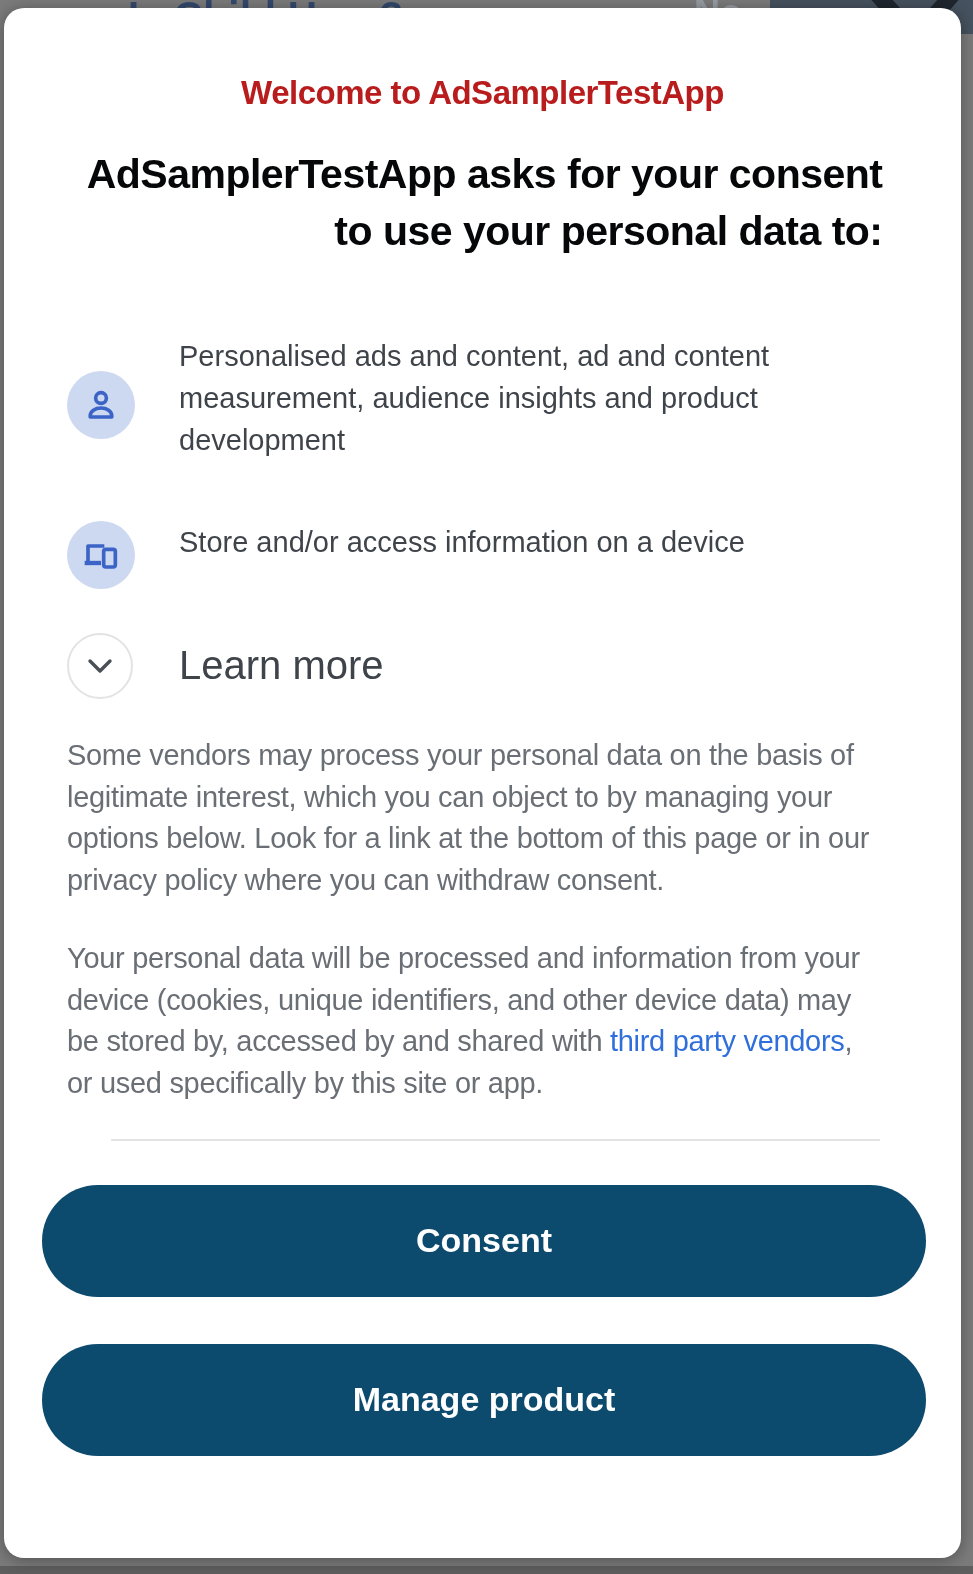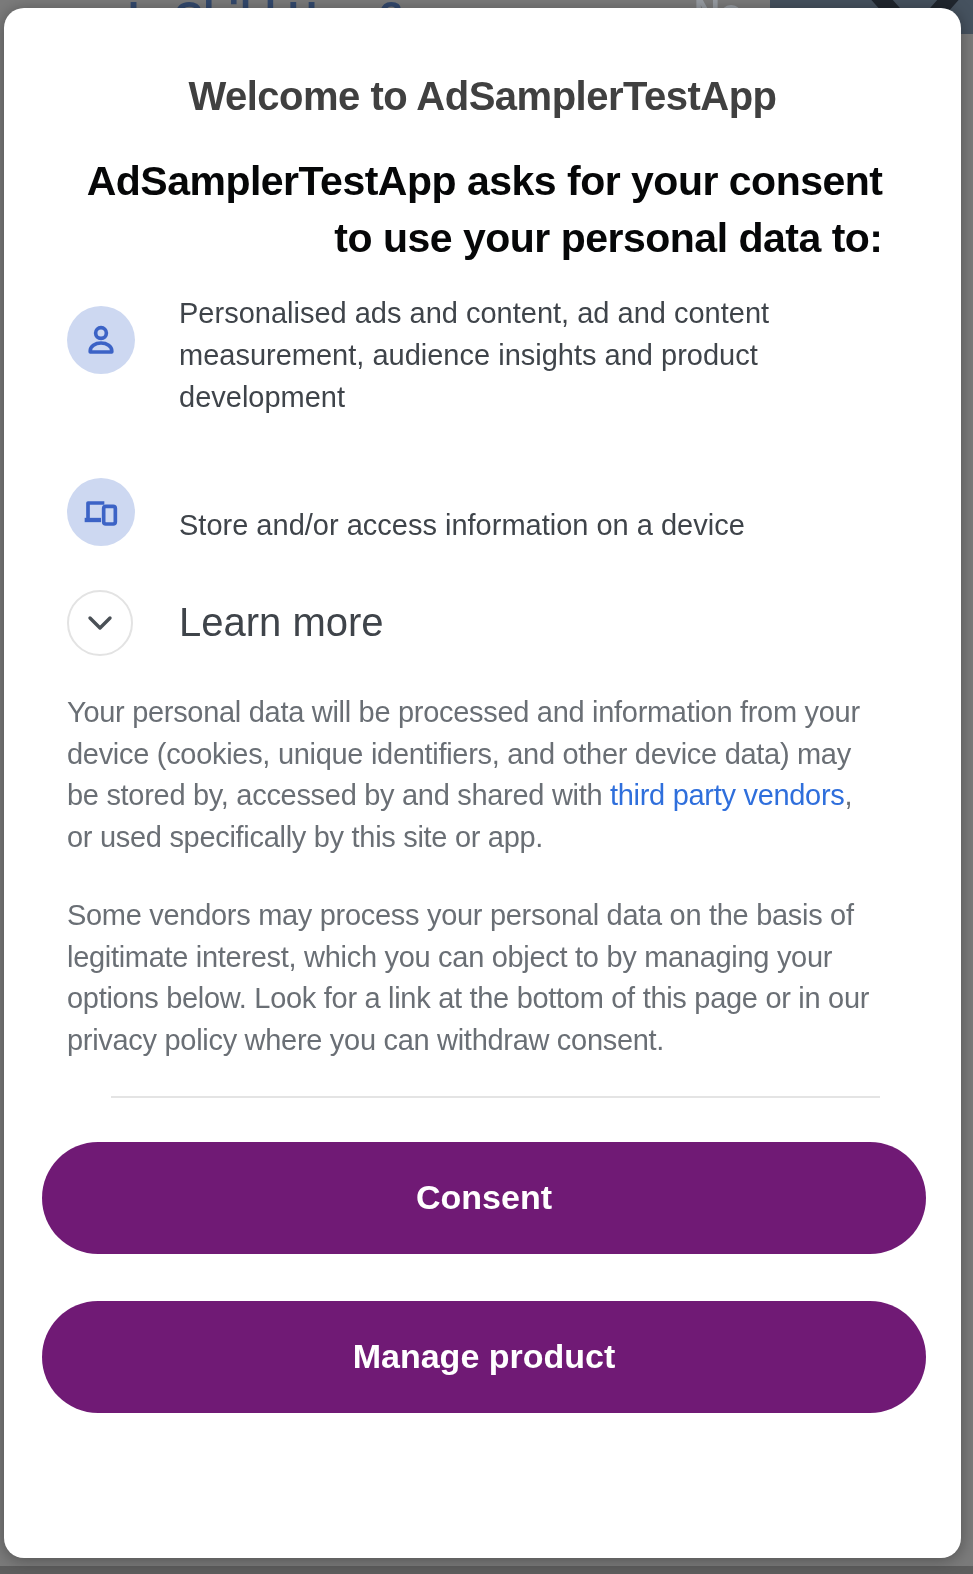--- a/index.html
+++ b/index.html
@@ -37,33 +37,33 @@
     position: absolute; left: 4px; top: 8px;
     width: 957px; height: 1550px;
     background: #ffffff;
     border-radius: 20px;
     box-shadow: 0 2px 16px rgba(0,0,0,0.35);
     padding: 0 63px;
   }
   .dialog-title {
     margin: 66px 0 0 0;
     text-align: center;
-    font-size: 40px; font-weight: 700;
-    color: #404040; letter-spacing: -0.5px;
+    font-size: 33px; font-weight: 700;
+    color: #b91c1c; letter-spacing: -0.5px;
   }
   .consent-heading {
     margin: 34px auto 0 auto;
     max-width: 800px;
     text-align: right;
     font-size: 41px; font-weight: 700; line-height: 1.4;
     color: #060708; letter-spacing: -0.5px;
   }
 
-  .purpose-row { display: flex; gap: 44px; margin-top: 24px; align-items: flex-start; }
-  .purpose-row.centered { align-items: flex-end; margin-top: 60px; }
+  .purpose-row { display: flex; gap: 44px; margin-top: 74px; align-items: center; }
+  .purpose-row.centered { align-items: flex-start; margin-top: 60px; }
   .icon-circle {
     flex: none; width: 68px; height: 68px; border-radius: 50%;
     background: #cdd8f1;
     display: flex; align-items: center; justify-content: center;
   }
   .purpose-row .icon-offset { margin-top: 14px; }
   .purpose-text {
     margin: 0; max-width: 700px;
     font-size: 29px; line-height: 1.45; color: #3f444a;
   }
@@ -86,21 +86,21 @@
   .divider {
     border: none; border-top: 2px solid #e4e4e4;
     margin: 34px 0 0 44px; width: 769px; height: 0;
   }
 
   .pill-btn {
     display: block;
     position: relative; left: -25px;
     width: 884px; height: 112px;
     border: none; border-radius: 56px;
-    background: #701a75; color: #ffffff;
+    background: #0c4a6e; color: #ffffff;
     font-family: "Liberation Sans", "DejaVu Sans", sans-serif;
     font-size: 34px; font-weight: 700;
     cursor: pointer;
   }
   .pill-btn.consent { margin-top: 44px; }
   .pill-btn.manage { margin-top: 47px; }
 </style>
 </head>
 <body>
 
@@ -144,23 +144,23 @@
 
   <div class="learn-more-row">
     <div class="chevron-circle">
       <svg width="30" height="20" viewBox="0 0 30 20">
         <polyline points="5,5 15,15 25,5" fill="none" stroke="#4a5056" stroke-width="3.4" stroke-linecap="round" stroke-linejoin="round"></polyline>
       </svg>
     </div>
     <span class="learn-more-label">Learn more</span>
   </div>
 
+  <p class="body-par">Some vendors may process your personal data on the basis of legitimate interest, which you can object to by managing your options below. Look for a link at the bottom of this page or in our privacy policy where you can withdraw consent.</p>
+
   <p class="body-par"><span>Your personal data will be processed and information from your device (cookies, unique identifiers, and other device data) may be stored by, accessed by and shared with </span><a class="vendors-link">third party vendors</a><span>, or used specifically by this site or app.</span></p>
-
-  <p class="body-par">Some vendors may process your personal data on the basis of legitimate interest, which you can object to by managing your options below. Look for a link at the bottom of this page or in our privacy policy where you can withdraw consent.</p>
 
   <hr class="divider">
 
   <button class="pill-btn consent">Consent</button>
 
   <button class="pill-btn manage">Manage product</button>
 
 </div>
 
 </body></html>

